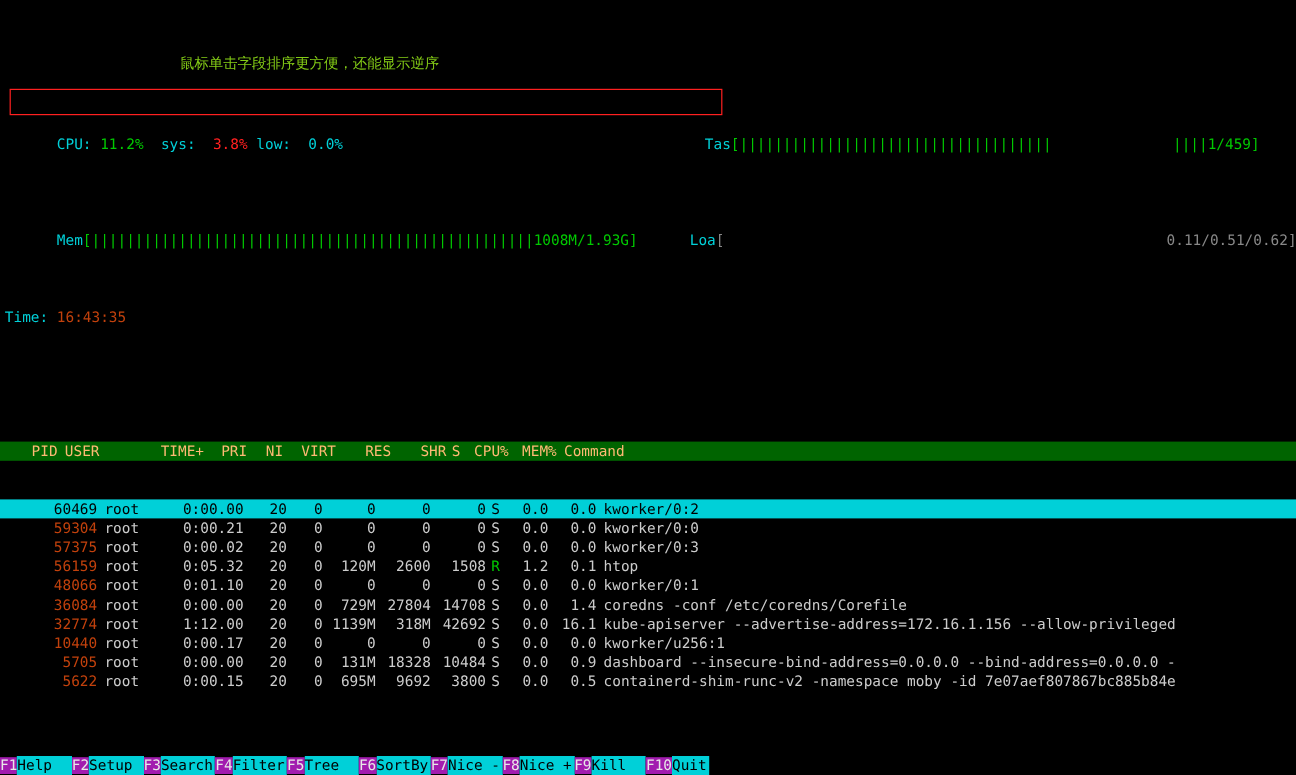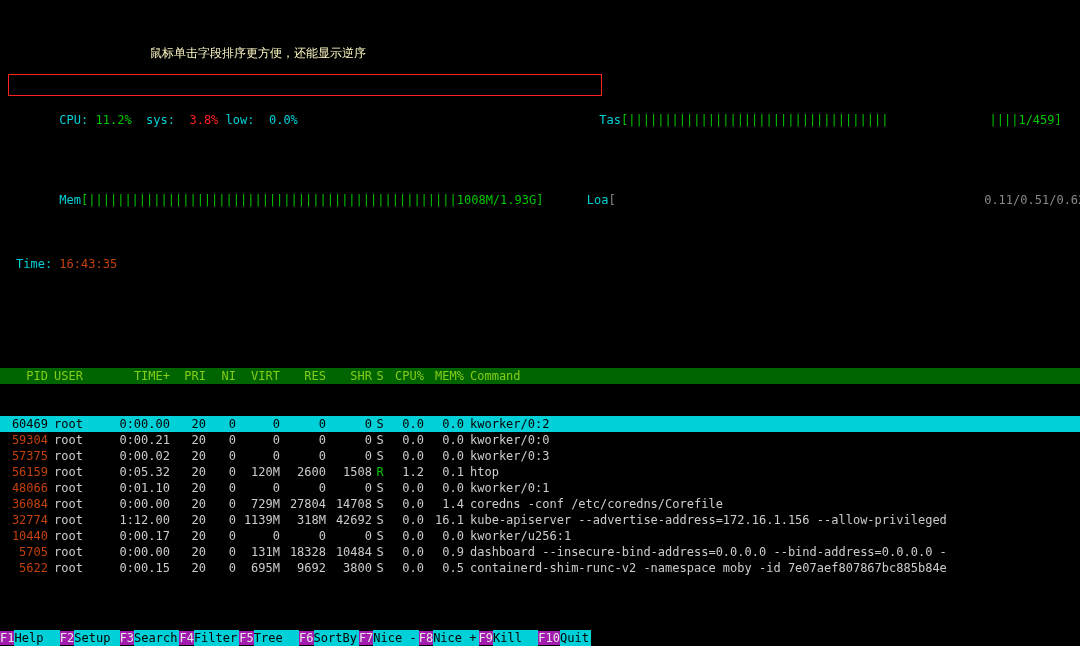--- a/index.html
+++ b/index.html
@@ -12,38 +12,38 @@
     width: 1080px;
     height: 646px;
     overflow: hidden;
     white-space: pre;
   }
   .cyan { color: #00d0d8; }
   .green { color: #00c800; }
   .red { color: #ff2020; }
   .white { color: #c2410c; }
   .grey { color: #888; }
-  .meters { padding-left: 16px; }
+  .meters { padding-left: 4px; }
   .meter-row { display: flex; }
   .meter-left { width: 540px; }
   .meter-right { flex: 1; text-align: left; }
-  .annot { color: #fef9c3; position: absolute; left: 150px; top: 45px; }
+  .annot { color: #84cc16; position: absolute; left: 150px; top: 45px; }
   .annot-box {
     position: absolute;
     left: 8px; top: 74px;
     width: 594px; height: 22px;
     border: 1px solid #ff2020;
     pointer-events: none;
   }
   .tbl-head {
     background: #006400;
-    color: #84cc16;
+    color: #fdba74;
     display: flex;
   }
-  .tbl-row { display: flex; }
+  .tbl-row { display: flex; padding-left: 33px; }
   .tbl-row.highlight { background: #00d0d8; color: #000; }
   .tbl-row.highlight .cyan,
   .tbl-row.highlight .white { color: #000; }
   .c-pid { width: 48px; text-align: right; }
   .c-user { width: 58px; padding-left: 6px; }
   .c-time { width: 64px; text-align: right; }
   .c-pri { width: 36px; text-align: right; }
   .c-ni { width: 30px; text-align: right; }
   .c-virt { width: 44px; text-align: right; }
   .c-res { width: 46px; text-align: right; }

